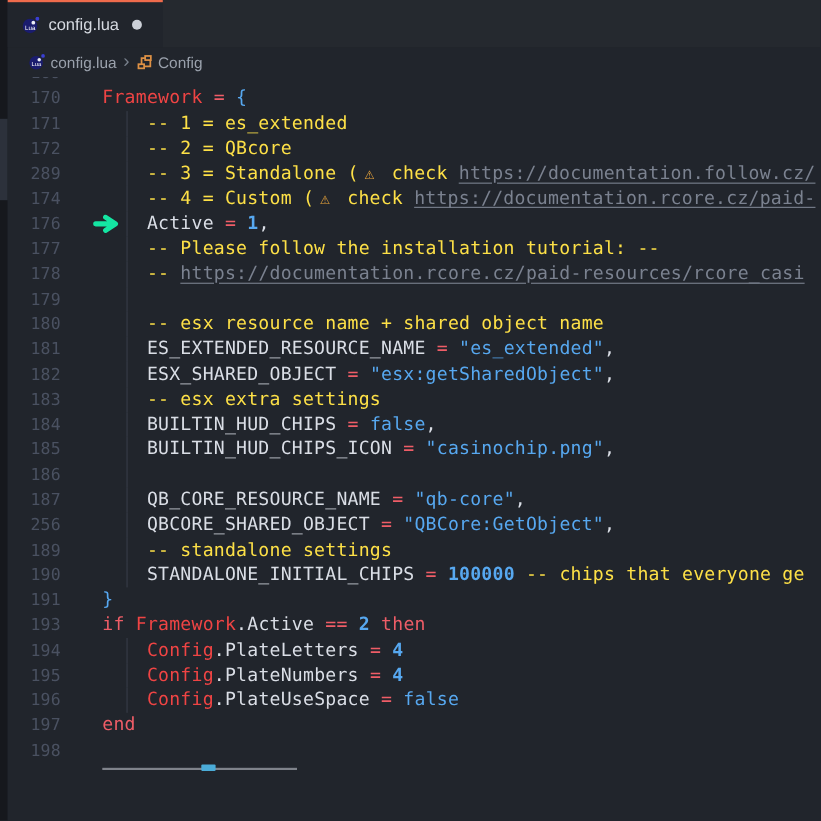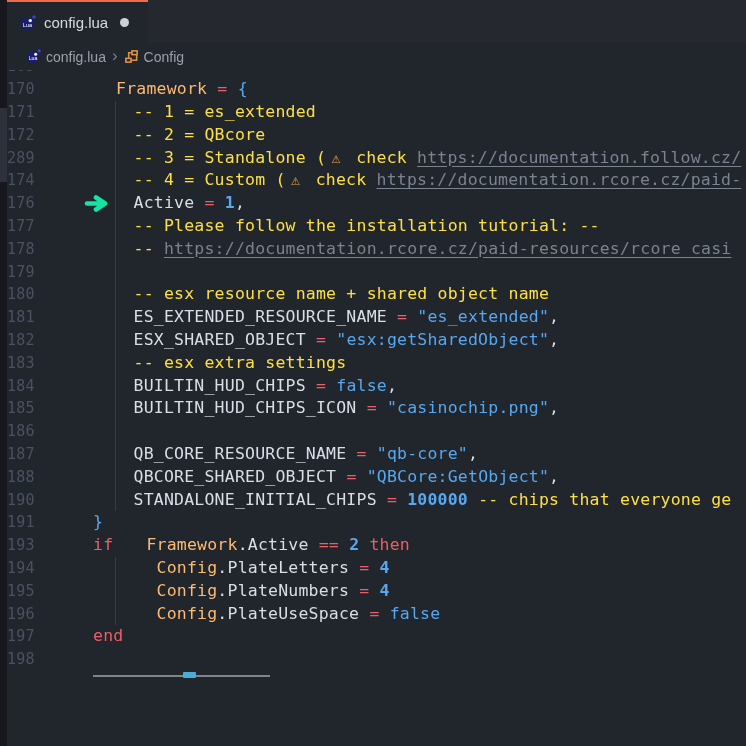--- a/index.html
+++ b/index.html
@@ -30,26 +30,26 @@
   .crumb-sep{color:#78808c;font-size:17px;margin:0 6px 2px 6px;}
 
   
   .editor{position:absolute;left:7px;top:70px;right:0;bottom:0;overflow:hidden;background:#21252c;}
   .code-content{margin-top:-14.6px;}
   .code-row{
     position:relative;display:flex;height:22.8px;line-height:22.8px;
     font-family:"DejaVu Sans Mono",monospace;font-size:16.5px;letter-spacing:0.2px;
     white-space:pre;
   }
-  .line-number{width:69px;flex:none;text-align:left;color:#4a5161;font-size:15px;}
+  .line-number{width:69px;flex:none;text-align:center;color:#4a5161;font-size:15px;}
   .code-text{padding-left:17px;flex:none;}
   .indent-guide{position:absolute;left:108px;top:0;width:1px;height:100%;background:#373d48;}
   .cur-arrow{position:absolute;left:77px;top:3px;width:30px;height:17px;}
 
-  .t-or{color:#fdba74;margin-left:23px;}
+  .t-or{color:#ef4444;}
   .t-rd{color:#ef5d67;}
   .t-bl{color:#57a8f0;}
   .t-nb{color:#57a8f0;font-weight:bold;}
   .t-wh{color:#dadee6;}
   .t-cm{color:#fde047;}
   .t-cu{color:#7b8290;text-decoration:underline;text-underline-offset:3px;}
   .t-wr{color:#e8a43b;display:inline-block;width:20px;text-align:center;font-size:15px;}
 
   .frag-light{position:absolute;left:86px;top:4.5px;width:177px;height:2px;background:rgba(205,210,218,.55);}
   .frag-teal{position:absolute;left:176px;top:1.5px;width:13px;height:5.5px;background:#4bacd8;border-radius:1px;}
@@ -113,21 +113,22 @@
       <div class="code-row"><span class="indent-guide"></span><span class="line-number">178</span><span class="code-text"><span class="t-wh">    </span><span class="t-cm">-- </span><span class="t-cu">https://documentation.rcore.cz/paid-resources/rcore_casi</span></span></div>
       <div class="code-row"><span class="indent-guide"></span><span class="line-number">179</span><span class="code-text"></span></div>
       <div class="code-row"><span class="indent-guide"></span><span class="line-number">180</span><span class="code-text"><span class="t-wh">    </span><span class="t-cm">-- esx resource name + shared object name</span></span></div>
       <div class="code-row"><span class="indent-guide"></span><span class="line-number">181</span><span class="code-text"><span class="t-wh">    </span><span class="t-wh">ES_EXTENDED_RESOURCE_NAME</span><span class="t-wh"> </span><span class="t-rd">=</span><span class="t-wh"> </span><span class="t-bl">"es_extended"</span><span class="t-wh">,</span></span></div>
       <div class="code-row"><span class="indent-guide"></span><span class="line-number">182</span><span class="code-text"><span class="t-wh">    </span><span class="t-wh">ESX_SHARED_OBJECT</span><span class="t-wh"> </span><span class="t-rd">=</span><span class="t-wh"> </span><span class="t-bl">"esx:getSharedObject"</span><span class="t-wh">,</span></span></div>
       <div class="code-row"><span class="indent-guide"></span><span class="line-number">183</span><span class="code-text"><span class="t-wh">    </span><span class="t-cm">-- esx extra settings</span></span></div>
       <div class="code-row"><span class="indent-guide"></span><span class="line-number">184</span><span class="code-text"><span class="t-wh">    </span><span class="t-wh">BUILTIN_HUD_CHIPS</span><span class="t-wh"> </span><span class="t-rd">=</span><span class="t-wh"> </span><span class="t-bl">false</span><span class="t-wh">,</span></span></div>
       <div class="code-row"><span class="indent-guide"></span><span class="line-number">185</span><span class="code-text"><span class="t-wh">    </span><span class="t-wh">BUILTIN_HUD_CHIPS_ICON</span><span class="t-wh"> </span><span class="t-rd">=</span><span class="t-wh"> </span><span class="t-bl">"casinochip.png"</span><span class="t-wh">,</span></span></div>
       <div class="code-row"><span class="indent-guide"></span><span class="line-number">186</span><span class="code-text"><span class="t-wh">    </span></span></div>
       <div class="code-row"><span class="indent-guide"></span><span class="line-number">187</span><span class="code-text"><span class="t-wh">    </span><span class="t-wh">QB_CORE_RESOURCE_NAME</span><span class="t-wh"> </span><span class="t-rd">=</span><span class="t-wh"> </span><span class="t-bl">"qb-core"</span><span class="t-wh">,</span></span></div>
-      <div class="code-row"><span class="indent-guide"></span><span class="line-number">188</span><span class="code-text"><span class="t-wh">    </span><span class="t-wh">QBCORE_SHARED_OBJECT</span><span class="t-wh"> </span><span class="t-rd">=</span><span class="t-wh"> </span><span class="t-bl">"QBCore:GetObject"</span><span class="t-wh">,</span></span></div>
+      <div class="code-row"><span class="indent-guide"></span><span class="line-number">256</span><span class="code-text"><span class="t-wh">    </span><span class="t-wh">QBCORE_SHARED_OBJECT</span><span class="t-wh"> </span><span class="t-rd">=</span><span class="t-wh"> </span><span class="t-bl">"QBCore:GetObject"</span><span class="t-wh">,</span></span></div>
+      <div class="code-row"><span class="indent-guide"></span><span class="line-number">189</span><span class="code-text"><span class="t-wh">    </span><span class="t-cm">-- standalone settings</span></span></div>
       <div class="code-row"><span class="indent-guide"></span><span class="line-number">190</span><span class="code-text"><span class="t-wh">    </span><span class="t-wh">STANDALONE_INITIAL_CHIPS</span><span class="t-wh"> </span><span class="t-rd">=</span><span class="t-wh"> </span><span class="t-nb">100000</span><span class="t-wh"> </span><span class="t-cm">-- chips that everyone ge</span></span></div>
       <div class="code-row"><span class="line-number">191</span><span class="code-text"><span class="t-bl">}</span></span></div>
       <div class="code-row"><span class="line-number">193</span><span class="code-text"><span class="t-rd">if</span><span class="t-wh"> </span><span class="t-or">Framework</span><span class="t-wh">.</span><span class="t-wh">Active</span><span class="t-wh"> </span><span class="t-rd">==</span><span class="t-wh"> </span><span class="t-nb">2</span><span class="t-wh"> </span><span class="t-rd">then</span></span></div>
       <div class="code-row"><span class="indent-guide"></span><span class="line-number">194</span><span class="code-text"><span class="t-wh">    </span><span class="t-or">Config</span><span class="t-wh">.</span><span class="t-wh">PlateLetters</span><span class="t-wh"> </span><span class="t-rd">=</span><span class="t-wh"> </span><span class="t-nb">4</span></span></div>
       <div class="code-row"><span class="indent-guide"></span><span class="line-number">195</span><span class="code-text"><span class="t-wh">    </span><span class="t-or">Config</span><span class="t-wh">.</span><span class="t-wh">PlateNumbers</span><span class="t-wh"> </span><span class="t-rd">=</span><span class="t-wh"> </span><span class="t-nb">4</span></span></div>
       <div class="code-row"><span class="indent-guide"></span><span class="line-number">196</span><span class="code-text"><span class="t-wh">    </span><span class="t-or">Config</span><span class="t-wh">.</span><span class="t-wh">PlateUseSpace</span><span class="t-wh"> </span><span class="t-rd">=</span><span class="t-wh"> </span><span class="t-bl">false</span></span></div>
       <div class="code-row"><span class="line-number">197</span><span class="code-text"><span class="t-rd">end</span></span></div>
       <div class="code-row"><span class="line-number">198</span><span class="code-text"></span></div>
       <div class="code-row"><span class="line-number"></span><span class="code-text"></span><span class="frag-light"></span><span class="frag-teal"></span></div>
     </div>

